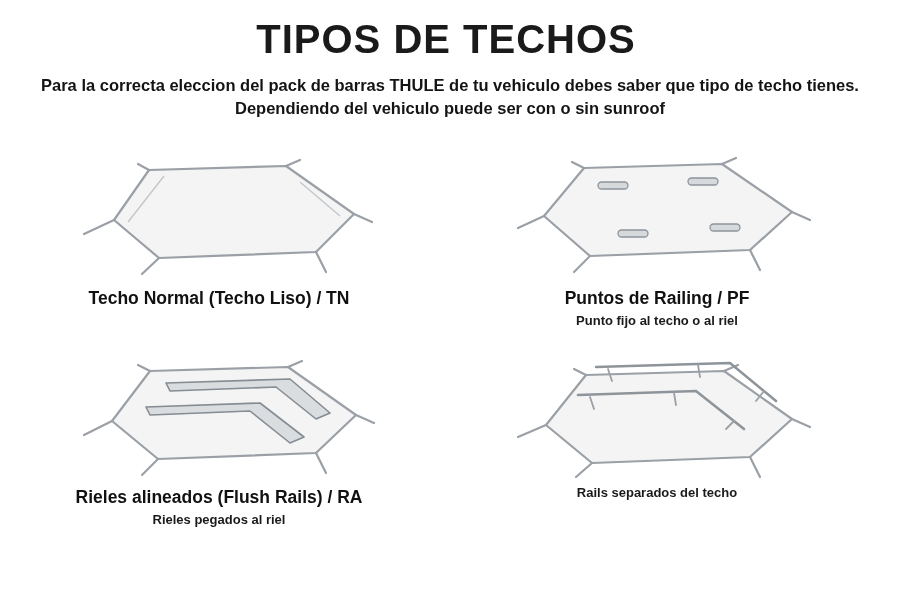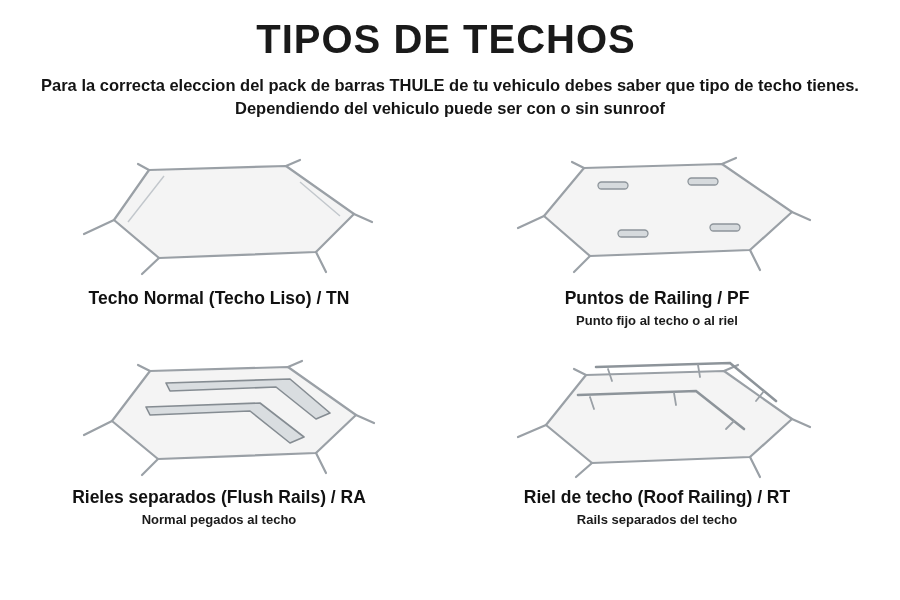--- a/index.html
+++ b/index.html
@@ -149,22 +149,22 @@
             <path d="M302 74 L320 82"></path>
             <path d="M234 26 L248 20"></path>
             <path d="M96 30 L84 24"></path>
           </g>
           <g fill="#d9dde0" stroke="#858c92" stroke-width="1.6" stroke-linejoin="round">
             <path d="M112 42 L236 38 L276 72 L262 78 L222 46 L116 50 Z"></path>
             <path d="M92 66 L206 62 L250 96 L236 102 L196 70 L96 74 Z"></path>
           </g>
         </svg>
       </div>
-      <div class="cell-title">Rieles separados (Flush Rails) / RA</div>
-      <div class="cell-sub">Normal pegados al techo</div>
+      <div class="cell-title">Rieles alineados (Flush Rails) / RA</div>
+      <div class="cell-sub">Rieles pegados al riel</div>
     </div>
 
     <div class="cell row2">
       <div class="art">
         <svg viewBox="0 0 330 140" width="330" height="140" aria-hidden="true">
           <g fill="none" stroke="#9aa0a6" stroke-width="2.2" stroke-linejoin="round" stroke-linecap="round">
             <path d="M54 84 L94 34 L232 30 L300 78 L258 116 L100 122 Z" fill="#f4f4f4"></path>
             <path d="M54 84 L26 96"></path>
             <path d="M100 122 L84 136"></path>
             <path d="M258 116 L268 136"></path>
@@ -179,18 +179,17 @@
           <g fill="none" stroke="#9aa0a6" stroke-width="1.8" stroke-linecap="round">
             <path d="M116 28 L120 40"></path>
             <path d="M206 24 L208 36"></path>
             <path d="M272 50 L264 60"></path>
             <path d="M98 56 L102 68"></path>
             <path d="M182 52 L184 64"></path>
             <path d="M242 80 L234 88"></path>
           </g>
         </svg>
       </div>
-      <div class="cell-title">Riel de techo (Roof Railing) / RT</div>
       <div class="cell-sub">Rails separados del techo</div>
     </div>
 
   </div>
 </div>
 
 </body></html>

